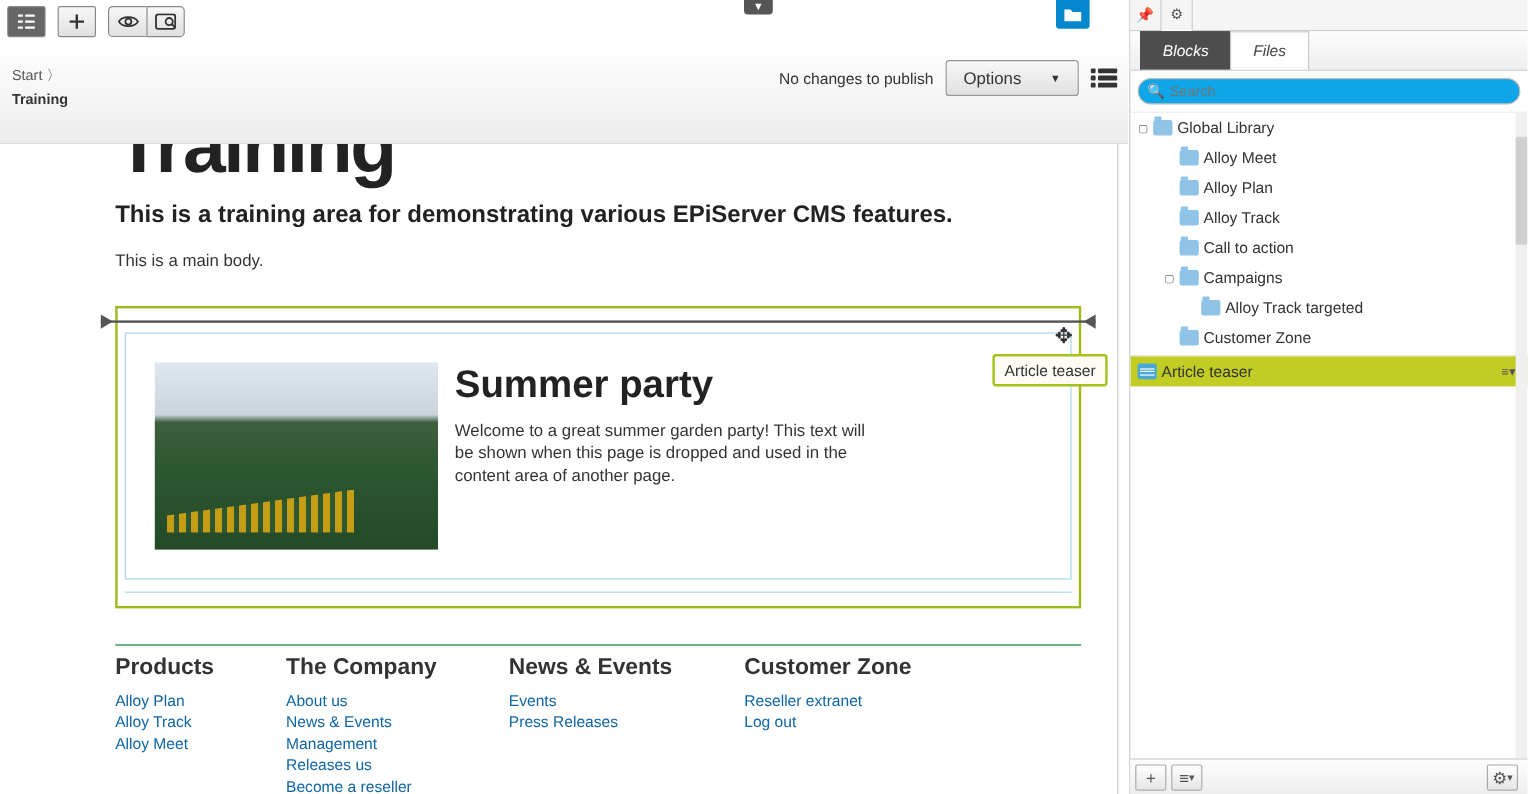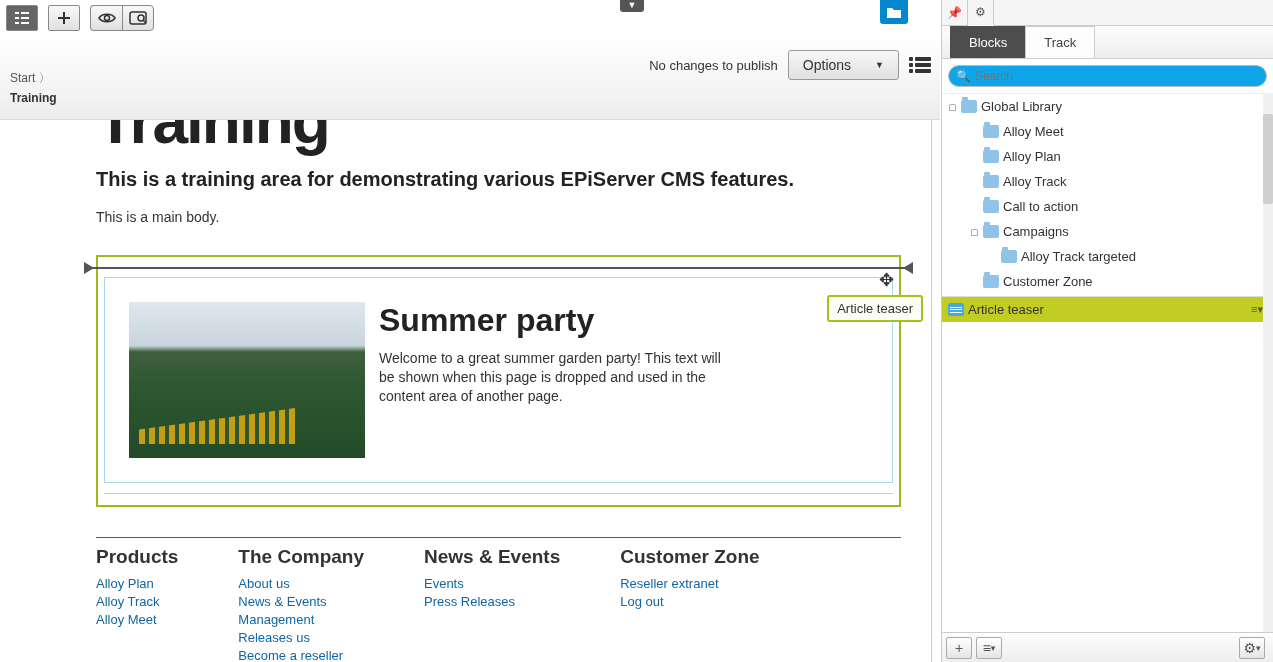--- a/index.html
+++ b/index.html
@@ -67,21 +67,21 @@
   width: 28px; height: 24px;
   display: flex; align-items: center; justify-content: center;
   border-radius: 0 0 3px 3px;
   margin-top: 0;
   cursor: pointer;
 }
 
 
 .breadcrumb-area {
   position: absolute;
-  left: 10px; top: 70px;
+  left: 10px; top: 55px;
   font-size: 12px;
   color: #555;
 }
 .breadcrumb-area .crumb { color: #555; }
 .breadcrumb-area .current { font-weight: bold; color: #333; margin-top: 4px; }
 
 
 .publish-area {
   position: absolute;
   top: 50px;
@@ -268,21 +268,21 @@
   background: #fdfdfd;
   color: #444;
   cursor: pointer;
   margin-right: -1px;
 }
 .rp-tabs .tab.active {
   background: #4d4d4d;
   color: #fff;
   border-color: #4d4d4d;
 }
-.rp-tabs-wrap { padding: 0 0 0 8px; border-bottom: 1px solid #ccc; background: linear-gradient(#fdfdfd,#eee);}
+.rp-tabs-wrap { padding: 0 0 0 8px; border-bottom: 1px solid #ccc; background: linear-gradient(#fdfdfd,#eee); font-style: italic;}
 .rp-search {
   padding: 6px;
   border-bottom: 1px solid #eee;
 }
 .rp-search .search-input {
   width: 100%;
   border: 1px solid #bbb;
   border-radius: 12px;
   padding: 3px 8px 3px 26px;
   font-size: 12px;
@@ -466,21 +466,21 @@
 </div>
 
 <div class="right-panel">
   <div class="rp-topbar">
     <div class="pin">📌</div>
     <div class="gear">⚙</div>
   </div>
   <div class="rp-tabs-wrap">
     <div class="rp-tabs">
       <div class="tab active">Blocks</div>
-      <div class="tab">Track</div>
+      <div class="tab">Files</div>
     </div>
   </div>
   <div class="rp-search">
     <div class="rp-search-wrap">
       <span class="sicon">🔍</span>
       <input class="search-input" placeholder="Search" style="">
     </div>
   </div>
   <div class="tree">
     <div class="tree-row">

